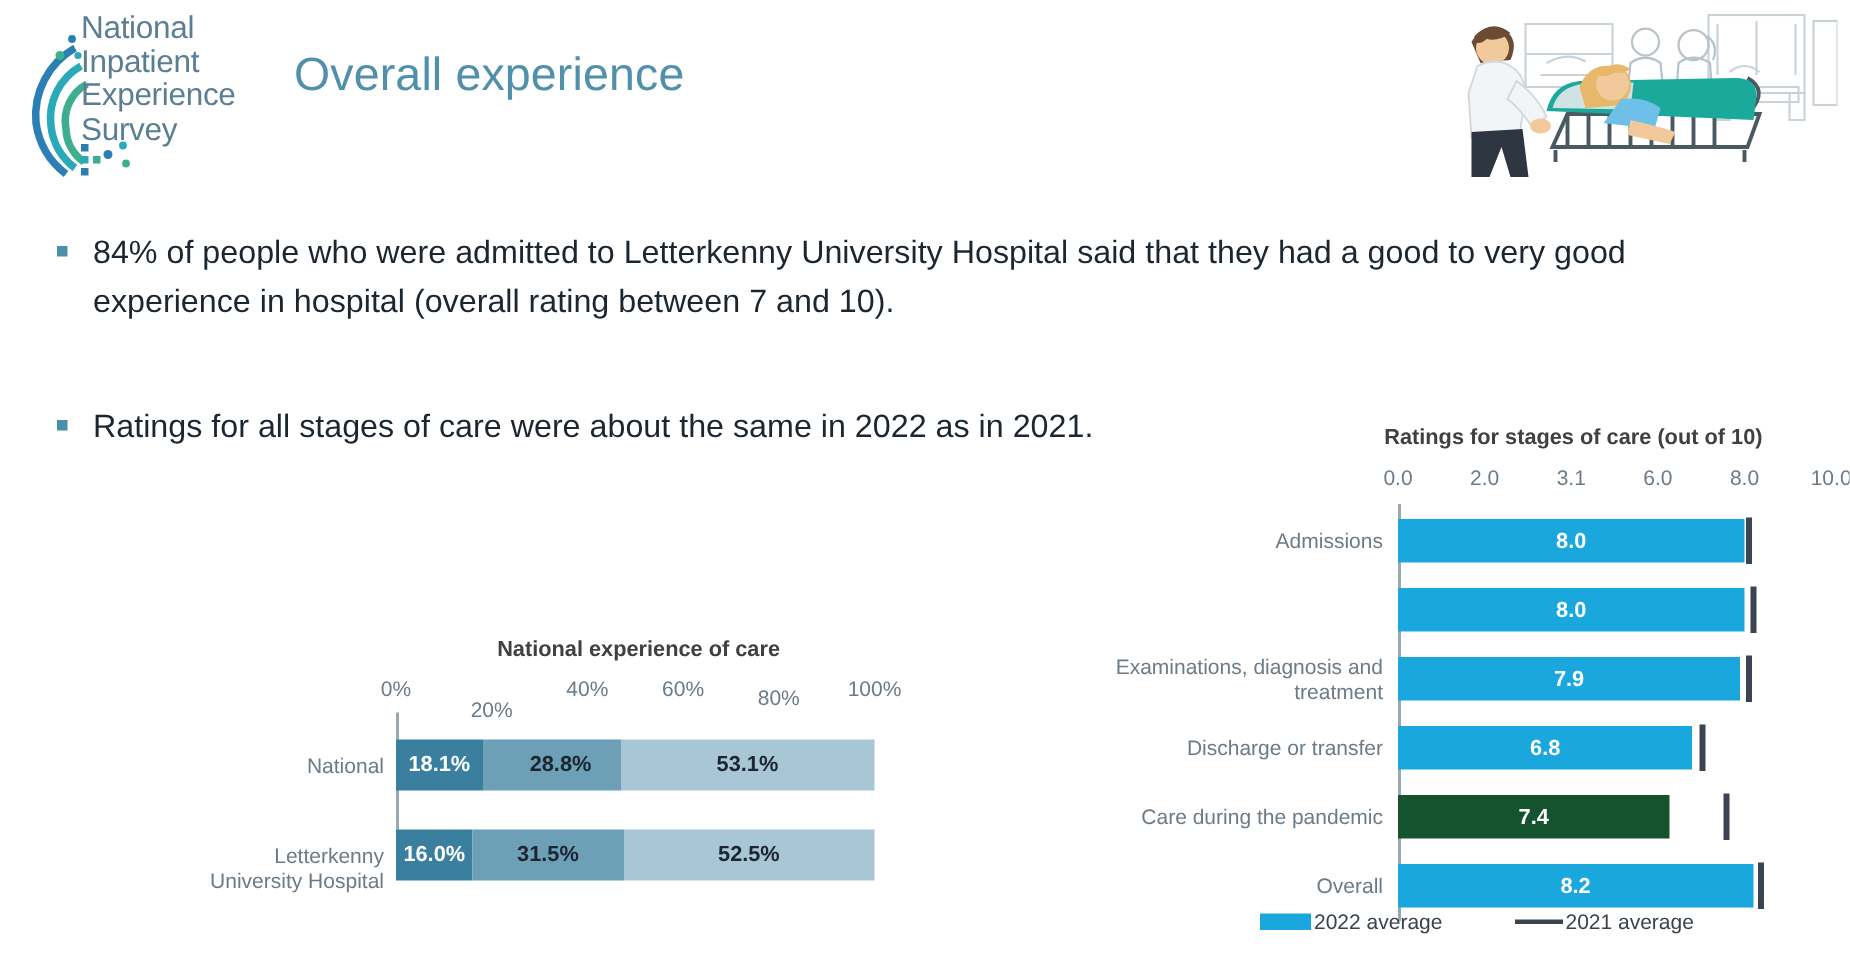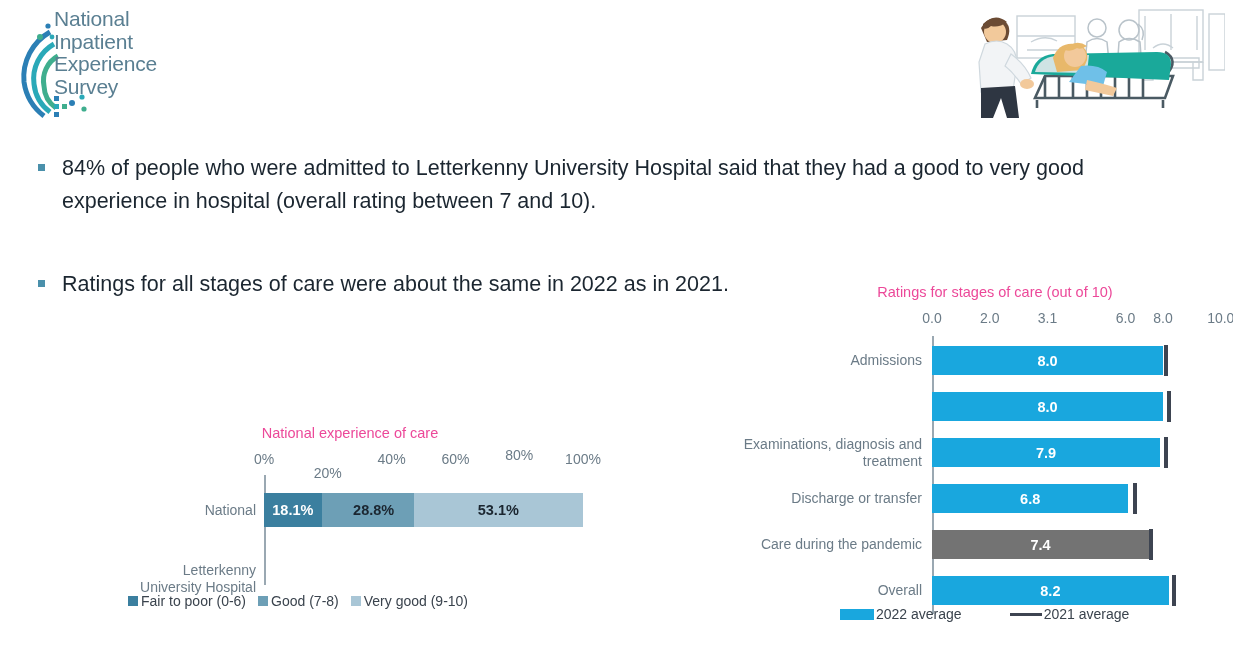--- a/index.html
+++ b/index.html
@@ -37,21 +37,21 @@
   .bullet-row { position: absolute; display: flex; }
   .bullet-mark {
     width: 7px; height: 7px; background: #4a90ab;
     margin-right: 17px; margin-top: 12px; flex: none;
   }
   .bullet-text { font-size: 21.5px; line-height: 33px; color: #1b2630; }
   #bullet-1 { left: 38px; top: 152px; width: 1120px; }
   #bullet-2 { left: 38px; top: 268px; width: 760px; }
 
   
-  .chart-title { font-size: 14.5px; font-weight: normal; color: #ec4899; text-align: center; }
+  .chart-title { font-size: 14.5px; font-weight: bold; color: #404040; text-align: right; }
   .axis-label { position: absolute; font-size: 14px; color: #6b7b87; text-align: center; }
   .cat-label { position: absolute; font-size: 14px; color: #6b7b87; text-align: right; line-height: 17px; }
   .axis-line { position: absolute; background: #9aa8b2; }
 
   
   #chart-left { position: absolute; left: 120px; top: 425px; width: 500px; height: 210px; }
   #left-title { position: absolute; left: 60px; top: 0; width: 340px; }
   #left-plot { position: absolute; left: 0; top: 0; width: 500px; height: 210px; }
   .stack-row { position: absolute; height: 20px; display: flex; }
   .stack-seg {
@@ -98,20 +98,21 @@
       <circle cx="74" cy="105" r="2.6" fill="#3fae8e"></circle>
     </svg>
     <div id="logo-text">
       <div>National</div>
       <div>Inpatient</div>
       <div>Experience</div>
       <div>Survey</div>
     </div>
   </div>
 
+  <div id="page-title">Overall experience</div>
 
   <svg id="hero" viewBox="0 0 268 120">
 
     <g fill="none" stroke="#c9d2d8" stroke-width="1.4">
       <rect x="60" y="14" width="58" height="42"></rect>
       <path d="M60 34 h58"></path>
       <rect x="182" y="8" width="64" height="52"></rect>
       <path d="M188 14 v34 M214 12 v36 M240 14 v34"></path>
       <rect x="252" y="12" width="16" height="56"></rect>
       <path d="M186 60 h60 M186 60 v18 h10 v-18 M236 60 v18 h10 v-18"></path>
@@ -168,54 +169,45 @@
   <div class="bullet-text">Ratings for all stages of care were about the same in 2022 as in 2021.</div>
 </div>
 
 <div id="chart-left">
   <div class="chart-title" id="left-title">National experience of care</div>
   <div id="left-plot">
       <div class="axis-label" style="left: 114px; top: 26px; width: 60px;">0%</div>
       <div class="axis-label" style="left: 177.8px; top: 40px; width: 60px;">20%</div>
       <div class="axis-label" style="left: 241.6px; top: 26px; width: 60px;">40%</div>
       <div class="axis-label" style="left: 305.4px; top: 26px; width: 60px;">60%</div>
-      <div class="axis-label" style="left: 369.2px; top: 22px; width: 60px; text-align: center;">80%</div>
+      <div class="axis-label" style="left: 369.2px; top: 32px; width: 60px; text-align: center;">80%</div>
       <div class="axis-label" style="left: 433px; top: 26px; width: 60px;">100%</div>
       <div class="axis-line" style="left: 144px; top: 50px; width: 2px; height: 110px;"></div>
       <div class="cat-label" style="left: 0px; top: 77px; width: 136px;">National</div>
       <div class="stack-row" style="left: 144px; top: 68px;">
         <div class="stack-seg" style="width: 57.739px; background: rgb(59, 127, 159); color: rgb(255, 255, 255);">18.1%</div>
         <div class="stack-seg" style="width: 91.872px; background: rgb(109, 159, 182); color: rgb(27, 38, 48); padding-left: 12px;">28.8%</div>
         <div class="stack-seg" style="width: 169.389px; background: rgb(169, 198, 214); color: rgb(27, 38, 48);">53.1%</div>
       </div>
       <div class="cat-label" style="left: 0px; top: 137px; width: 136px;">Letterkenny University Hospital</div>
-    </div>
-  <div class="legend" id="left-legend" style="left:8px; top:168px;">
-      <div class="legend-item" style="margin-right: 12px;">
-        <span class="sw-square" style="background: rgb(59, 127, 159);"></span>
-        <span>Fair to poor (0-6)</span>
-      </div>
-      <div class="legend-item" style="margin-right: 12px;">
-        <span class="sw-square" style="background: rgb(109, 159, 182);"></span>
-        <span>Good (7-8)</span>
-      </div>
-      <div class="legend-item" style="margin-right: 12px;">
-        <span class="sw-square" style="background: rgb(169, 198, 214);"></span>
-        <span>Very good (9-10)</span>
+      <div class="stack-row" style="left: 144px; top: 128px;">
+        <div class="stack-seg" style="width: 51.04px; background: rgb(59, 127, 159); color: rgb(255, 255, 255);">16.0%</div>
+        <div class="stack-seg" style="width: 100.485px; background: rgb(109, 159, 182); color: rgb(27, 38, 48);">31.5%</div>
+        <div class="stack-seg" style="width: 167.475px; background: rgb(169, 198, 214); color: rgb(27, 38, 48);">52.5%</div>
       </div>
     </div>
 </div>
 
 <div id="chart-right">
   <div class="chart-title" id="right-title">Ratings for stages of care (out of 10)</div>
   <div id="right-plot" style="position:absolute;left:0;top:0;width:533px;height:330px;">
       <div class="axis-label" style="left: 202px; top: 26px; width: 60px;">0.0</div>
       <div class="axis-label" style="left: 259.75px; top: 26px; width: 60px;">2.0</div>
       <div class="axis-label" style="left: 317.5px; top: 26px; width: 60px;">3.1</div>
-      <div class="axis-label" style="left: 375.25px; top: 26px; width: 60px; text-align: right;">6.0</div>
+      <div class="axis-label" style="left: 375.25px; top: 26px; width: 60px;">6.0</div>
       <div class="axis-label" style="left: 433px; top: 26px; width: 60px;">8.0</div>
       <div class="axis-label" style="left: 490.75px; top: 26px; width: 60px;">10.0</div>
       <div class="axis-line" style="left: 232px; top: 52px; width: 2px; height: 278px;"></div>
       <div class="cat-label" style="left: 0px; width: 222px; top: 68px;">Admissions</div>
       <div class="bar-row" style="left: 232px; top: 62px; width: 311px;">
         <div class="bar-fill" style="width: 231px; background: rgb(25, 167, 222);">8.0</div>
         <div class="bar-marker" style="left: 232.444px; background: rgb(61, 68, 81);"></div>
       </div>
       <div class="bar-row" style="left: 232px; top: 108px; width: 311px;">
         <div class="bar-fill" style="width: 231px; background: rgb(25, 167, 222);">8.0</div>
@@ -226,21 +218,21 @@
         <div class="bar-fill" style="width: 228.113px; background: rgb(25, 167, 222);">7.9</div>
         <div class="bar-marker" style="left: 232.444px; background: rgb(61, 68, 81);"></div>
       </div>
       <div class="cat-label" style="left: 0px; width: 222px; top: 206px;">Discharge or transfer</div>
       <div class="bar-row" style="left: 232px; top: 200px; width: 311px;">
         <div class="bar-fill" style="width: 196.35px; background: rgb(25, 167, 222);">6.8</div>
         <div class="bar-marker" style="left: 200.681px; background: rgb(61, 68, 81);"></div>
       </div>
       <div class="cat-label" style="left: 0px; width: 222px; top: 252px; text-align: right;">Care during the pandemic</div>
       <div class="bar-row" style="left: 232px; top: 246px; width: 311px;">
-        <div class="bar-fill" style="width: 217px; background: #737373;">7.4</div>
+        <div class="bar-fill" style="width: 181px; background: #14532d;">7.4</div>
         <div class="bar-marker" style="left: 216.562px; background: rgb(61, 68, 81);"></div>
       </div>
       <div class="cat-label" style="left: 0px; width: 222px; top: 298px;">Overall</div>
       <div class="bar-row" style="left: 232px; top: 292px; width: 311px;">
         <div class="bar-fill" style="width: 236.775px; background: rgb(25, 167, 222);">8.2</div>
         <div class="bar-marker" style="left: 239.662px; background: rgb(61, 68, 81);"></div>
       </div>
     </div>
   <div class="legend" id="right-legend" style="left:140px; top:322px;">
       <div class="legend-item" style="margin-right: 48px;">

